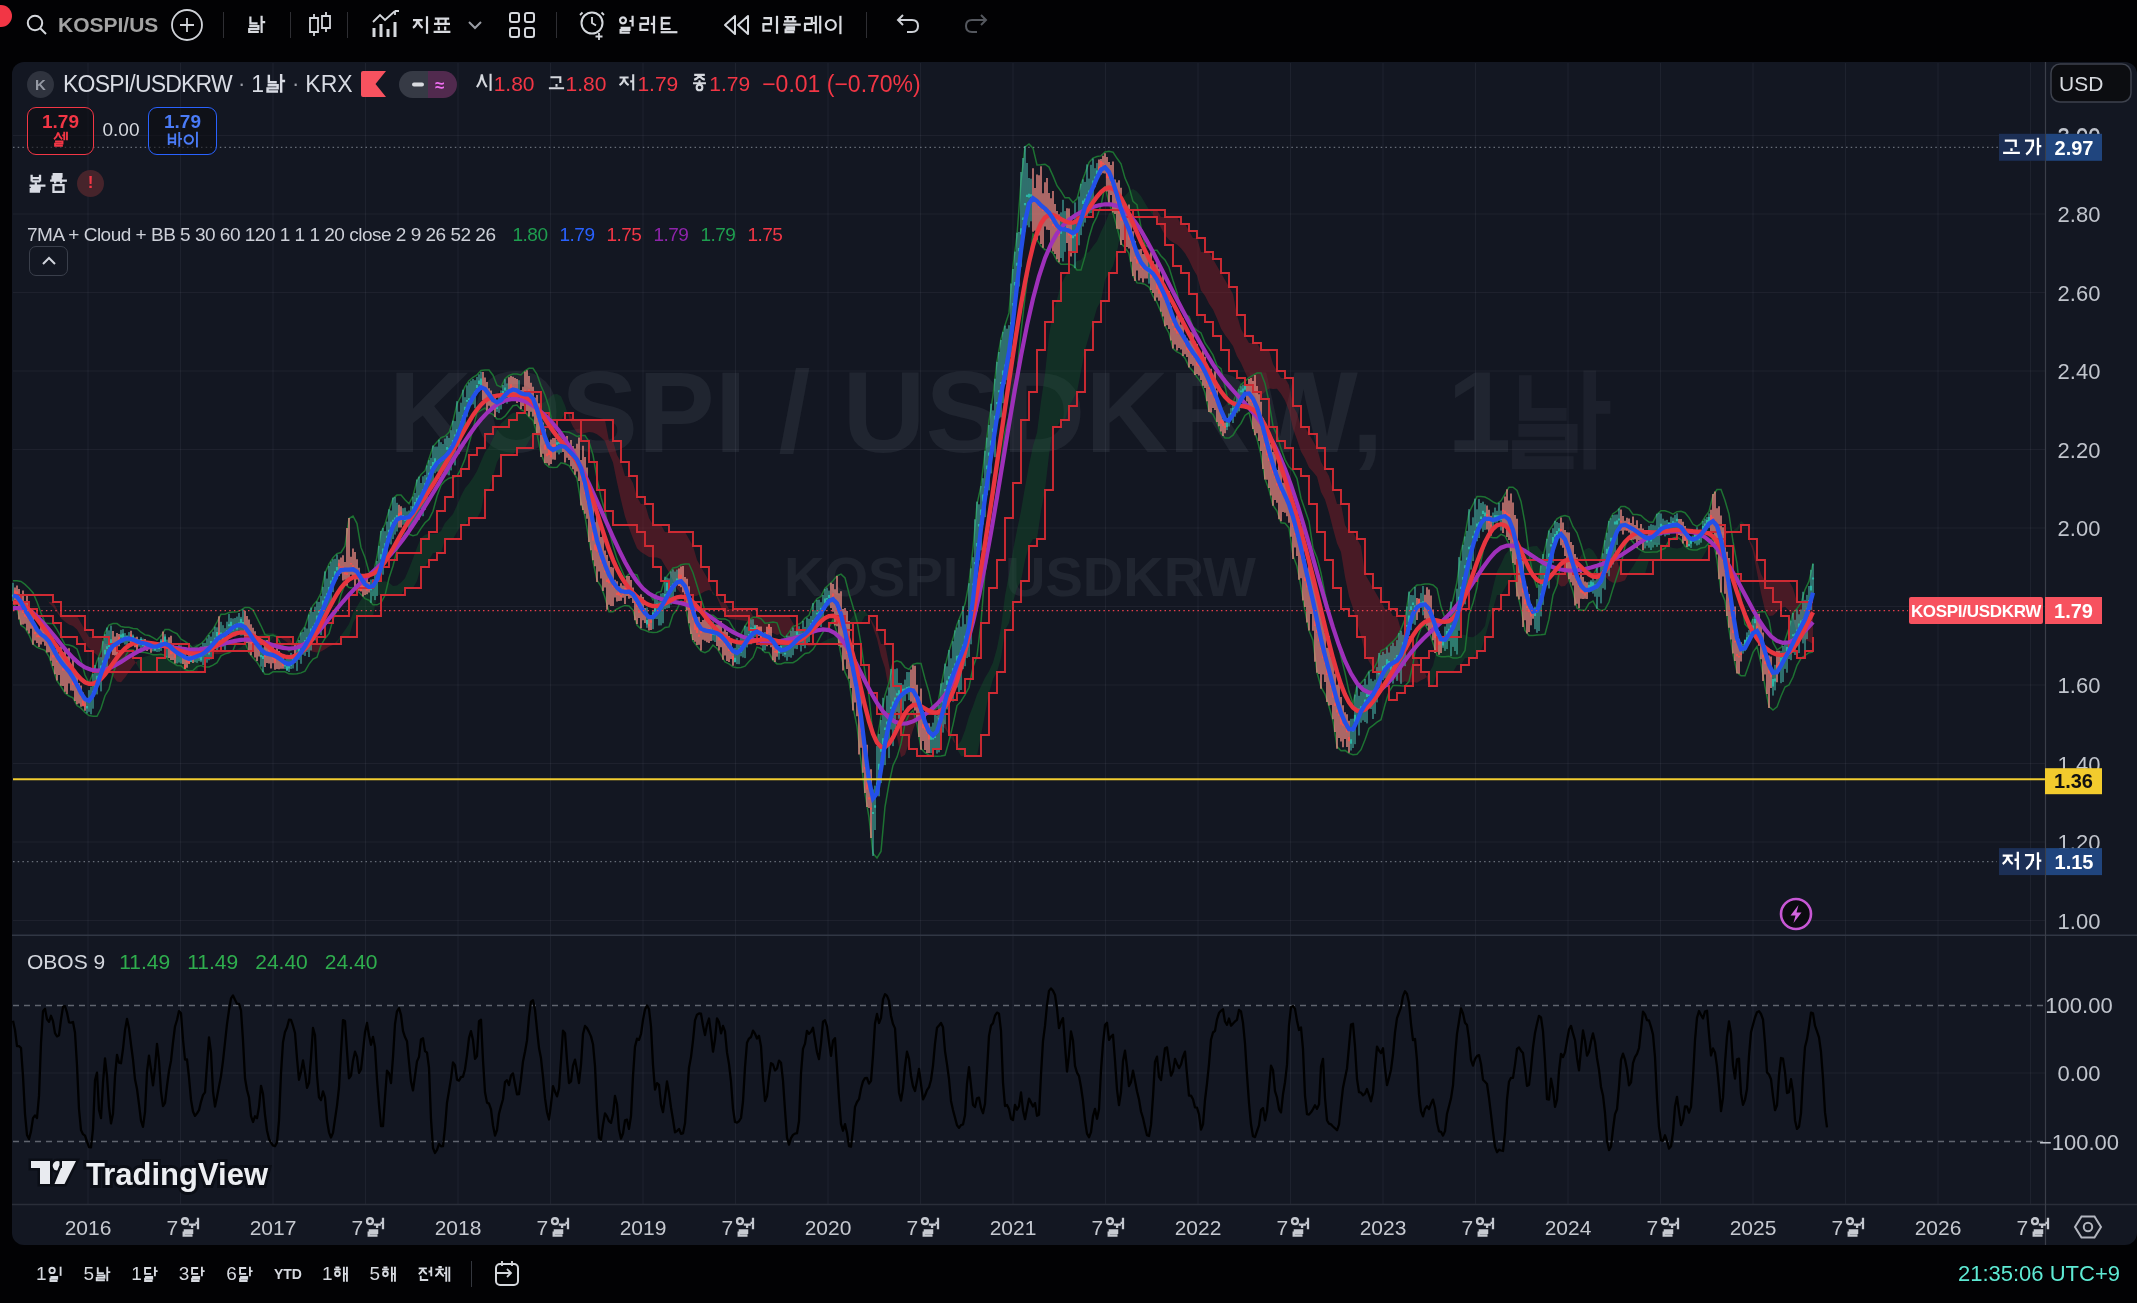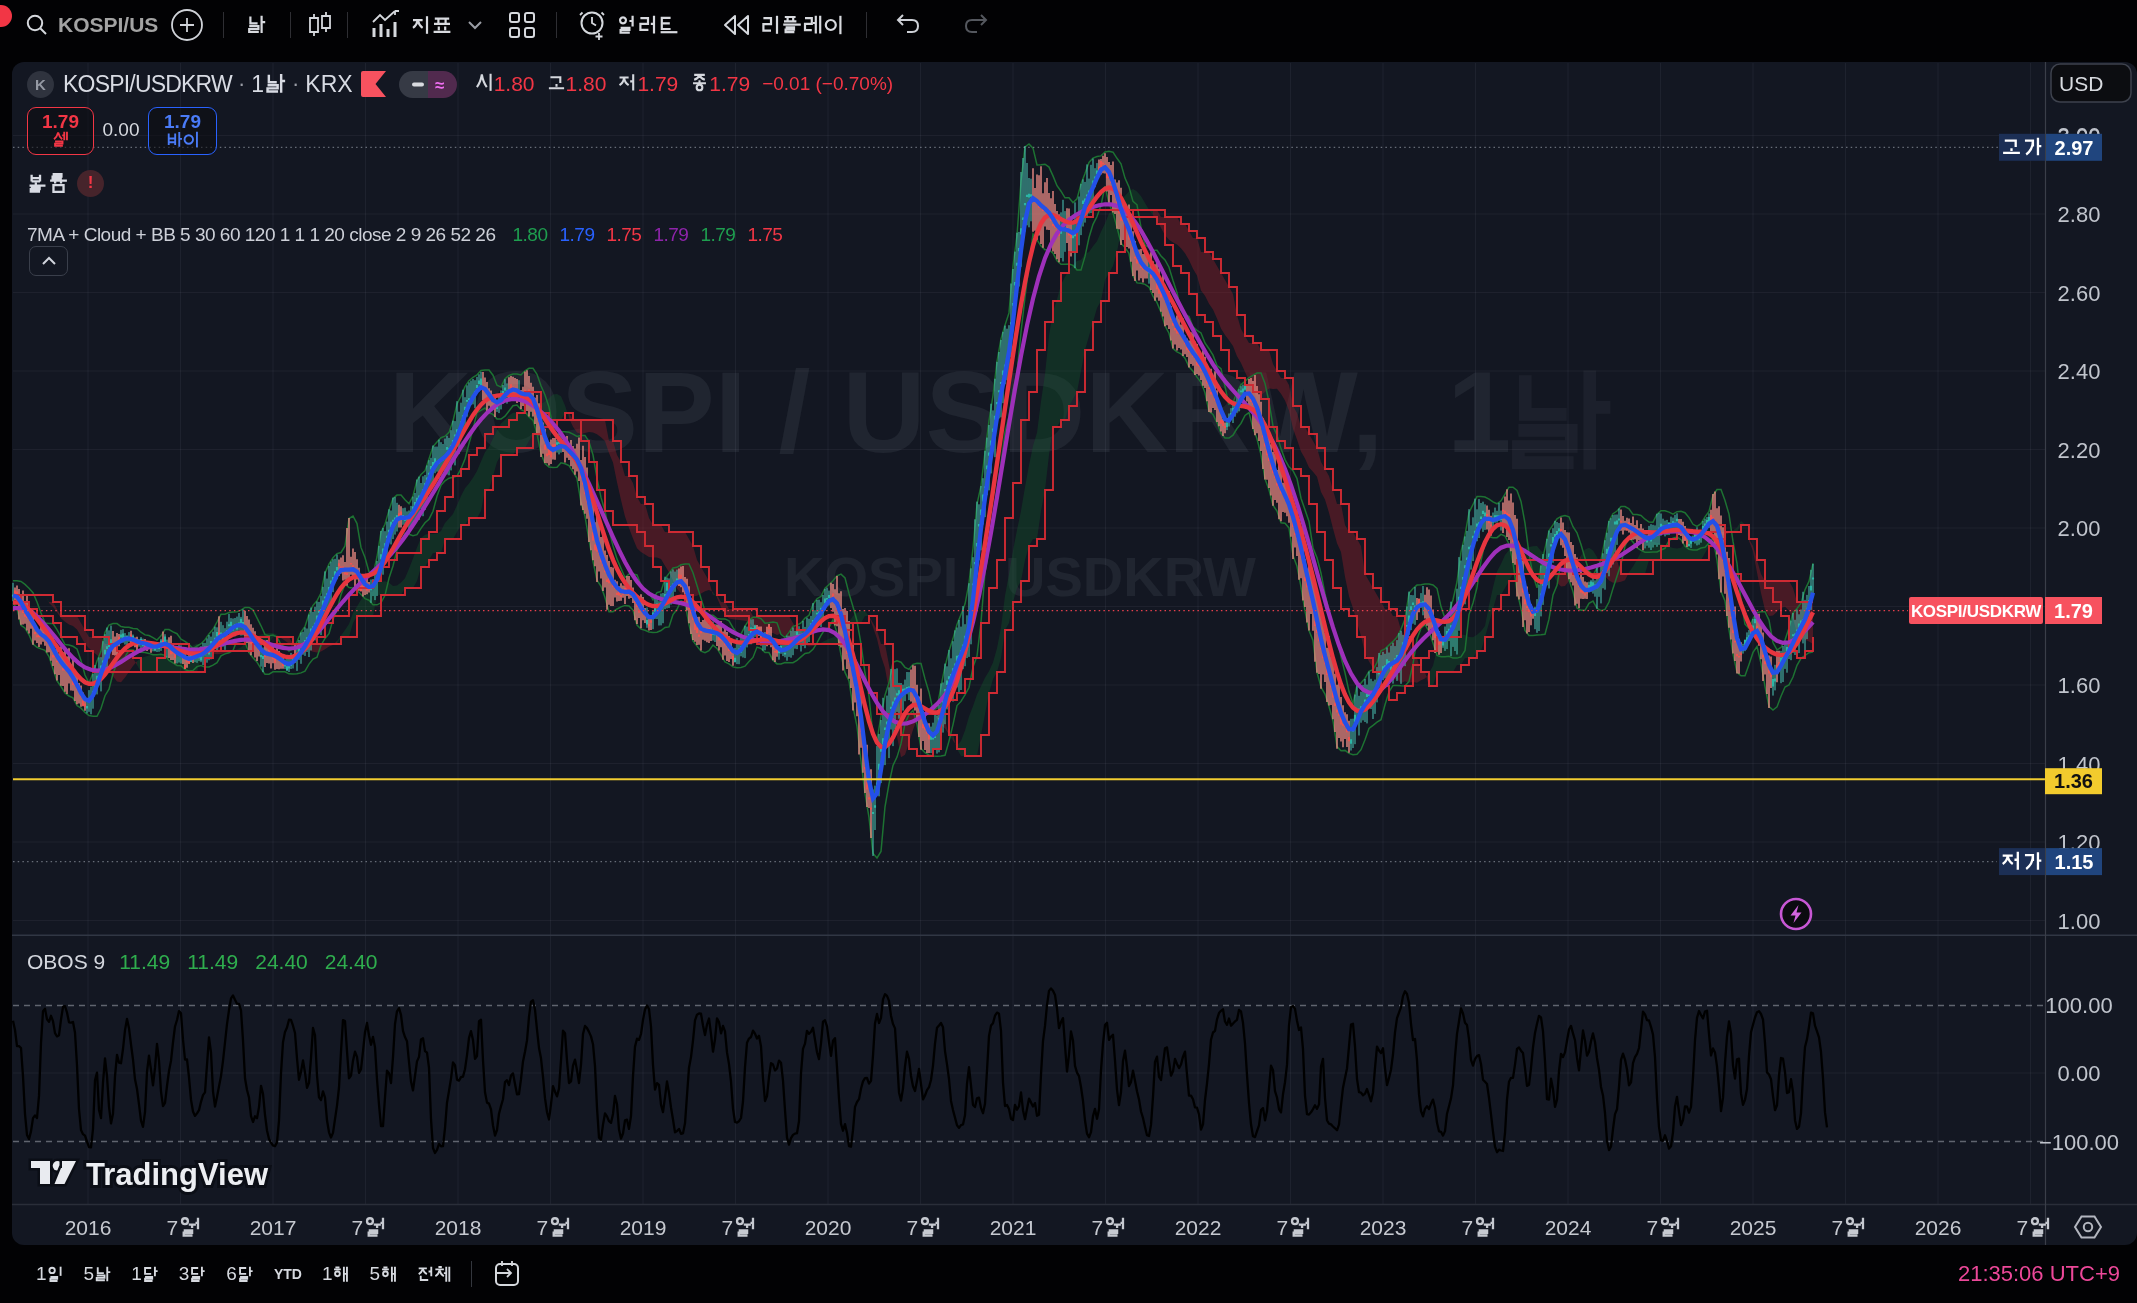--- a/index.html
+++ b/index.html
@@ -416,21 +416,21 @@
         </svg><span class="red">1.80</span></span>
   <span style="margin-left:12px;font-size:21px;color:#d5d8de"><svg class="hg" style="width:19px;height:19px;vertical-align:-1px;color:#d5d8de;" viewBox="0 0 100 100">
           <use href="#hgace0"></use>
         </svg><span class="red">1.80</span></span>
   <span style="margin-left:12px;font-size:21px;color:#d5d8de"><svg class="hg" style="width:19px;height:19px;vertical-align:-1px;color:#d5d8de;" viewBox="0 0 100 100">
           <use href="#hgc800"></use>
         </svg><span class="red">1.79</span></span>
   <span style="margin-left:12px;font-size:21px;color:#d5d8de"><svg class="hg" style="width:19px;height:19px;vertical-align:-1px;color:#d5d8de;" viewBox="0 0 100 100">
           <use href="#hgc885"></use>
         </svg><span class="red">1.79</span></span>
-  <span style="margin-left:12px;font-size:19px" class="red">−0.01 (−0.70%)</span>
+  <span style="margin-left:12px;font-size:23px" class="red">−0.01 (−0.70%)</span>
 </div>
 <div class="abs" style="left:27px;top:107px;width:67px;height:48px;border:1.2px solid #f23645;border-radius:9px;background:rgba(12,12,16,.55);text-align:center">
   <div style="font-size:19px;font-weight:700;color:#f23645;margin-top:3px">1.79</div>
   <div style="margin-top:-2px"><svg class="hg" style="width:17px;height:17px;vertical-align:0px;color:#f23645;" viewBox="0 0 100 100">
           <use href="#hgc140"></use>
         </svg></div>
 </div>
 <div class="abs" style="left:98px;top:119px;width:46px;text-align:center;font-size:19px;color:#d6d9df">0.00</div>
 <div class="abs" style="left:148px;top:107px;width:69px;height:48px;border:1.2px solid #2962ff;border-radius:9px;background:rgba(12,12,16,.55);text-align:center">
   <div style="font-size:19px;font-weight:700;color:#4a7bf7;margin-top:3px">1.79</div>
@@ -505,14 +505,14 @@
       </span>
   <span class="sep" style="background:#33363d"></span>
   <span style="display:inline-flex">
         <svg width="30" height="30" viewBox="0 0 30 30" fill="none" stroke="#d5d8dd" stroke-width="2">
           <rect x="4" y="5" width="22" height="21" rx="4"></rect>
           <path d="M10 2v5M20 2v5" stroke-width="1.8"></path>
           <path d="M3 14 h16 m-4 -4 l4 4 l-4 4" stroke-width="1.8"></path>
         </svg>
       </span>
 </div>
-<div class="abs" style="right:17px;top:1245px;height:58px;display:flex;align-items:center;font-size:22px;color:#ec4899">21:35:06 UTC+9</div>
+<div class="abs" style="right:17px;top:1245px;height:58px;display:flex;align-items:center;font-size:22px;color:#5eead4">21:35:06 UTC+9</div>
 
 </div>
 </body></html>

